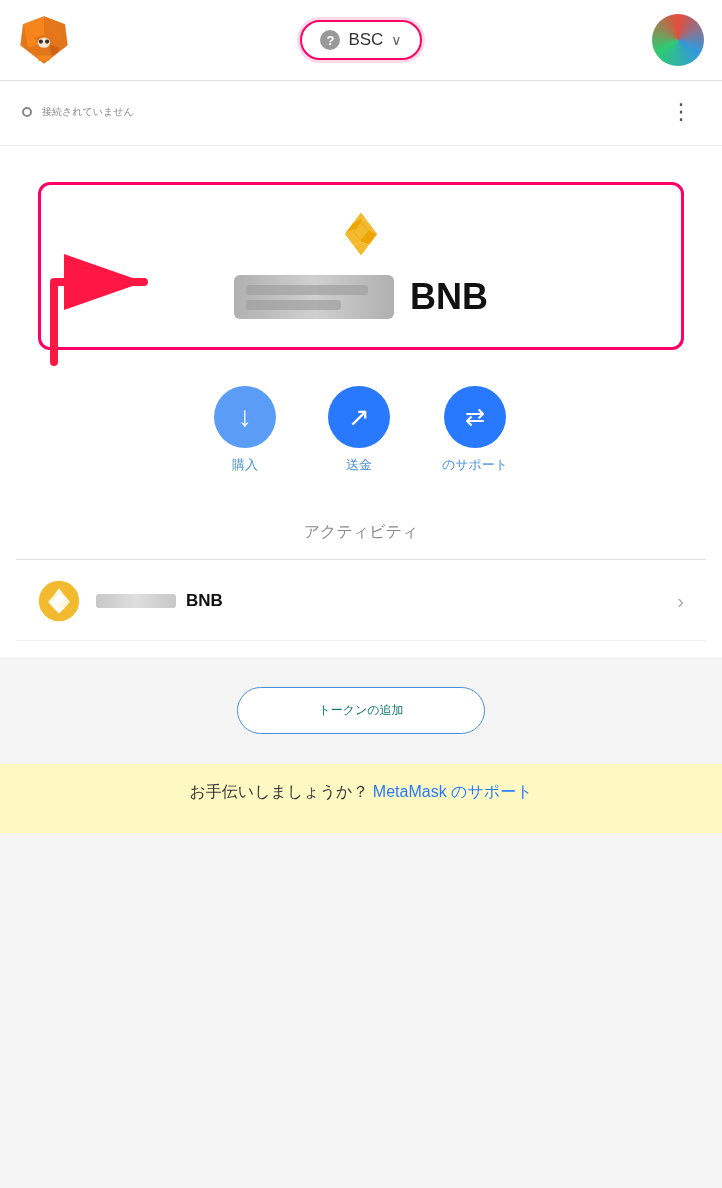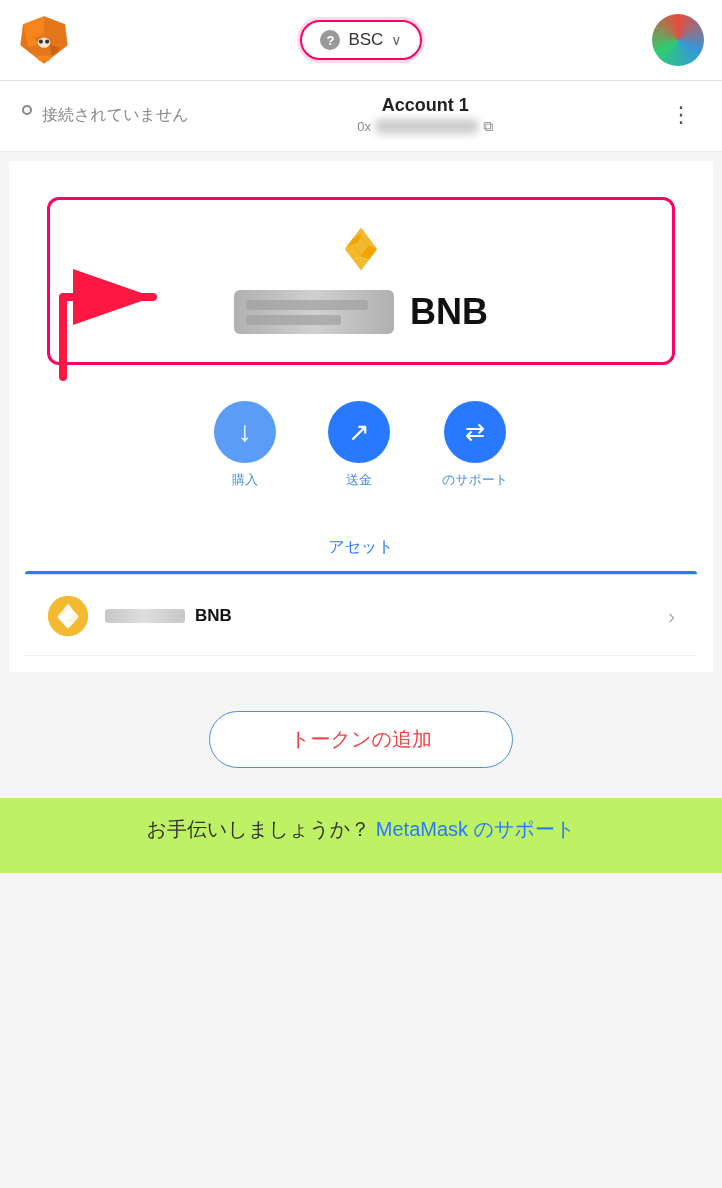--- a/index.html
+++ b/index.html
@@ -66,23 +66,23 @@
     .account-bar {
       background: #fff;
       display: flex;
       align-items: center;
       justify-content: space-between;
       padding: 14px 22px 16px;
       border-bottom: 1px solid #ececec;
     }
     .account-left {
       display: flex;
-      align-items: flex-start;
+      align-items: center;
       gap: 10px;
-      font-size: 16px;
+      font-size: 10px;
       color: #888;
     }
     .connection-dot {
       width: 10px;
       height: 10px;
       border-radius: 50%;
       border: 2px solid #888;
       display: inline-block;
     }
     .account-center {
@@ -110,21 +110,21 @@
     .more-btn {
       font-size: 22px;
       color: #555;
       cursor: pointer;
       padding: 4px 8px;
     }
 
     
     .main-area {
       background: #fff;
-      margin: 9px;
+      margin: 0;
       padding: 16px;
     }
 
     
     .balance-box {
       border: 3px solid #ff0066;
       border-radius: 12px;
       margin: 20px 22px;
       padding: 22px 28px 28px;
       background: #fff;
@@ -286,32 +286,32 @@
     .add-token-section {
       padding: 30px 22px;
       background: #f5f5f5;
       display: flex;
       justify-content: center;
     }
     .add-token-btn {
       border: 1.5px solid #4a90d9;
       border-radius: 30px;
       padding: 14px 80px;
-      font-size: 20px;
-      color: #ef4444;
+      font-size: 12px;
+      color: #0f766e;
       background: #fff;
       cursor: pointer;
       white-space: nowrap;
     }
 
     
     .footer-support {
-      background: #bef264;
+      background: #fef9c3;
       padding: 18px 22px 30px;
-      font-size: 20px;
+      font-size: 16px;
       color: #333;
       text-align: center;
     }
     .footer-support a {
       color: #2979ff;
       text-decoration: none;
     }
   </style>
 </head>
 <body>
@@ -341,28 +341,20 @@
   </button>
 
   <div class="profile-icon"></div>
 </div>
 
 <div class="account-bar">
   <div class="account-left">
     <span class="connection-dot"></span>
     <span>接続されていません</span>
   </div>
-  <div class="account-center">
-    <div class="account-name">Account 1</div>
-    <div class="account-address">
-      <span>0x</span>
-      <span style="filter:blur(4px);background:#ccc;color:transparent;border-radius:2px;padding:0 4px;">●●●●●●●●●●●●</span>
-      <span class="copy-icon">⧉</span>
-    </div>
-  </div>
   <div class="more-btn">⋮</div>
 </div>
 
 <div class="main-area">
 
   <div style="position:relative;">
     <div class="balance-box">
 
       <div class="bnb-logo-top">
         <svg class="bnb-diamond" viewBox="0 0 100 100">
@@ -415,22 +407,22 @@
     </div>
     <div class="action-item">
       <div class="action-circle swap">
         <span style="font-size:24px;">⇄</span>
       </div>
       <span class="action-label">のサポート</span>
     </div>
   </div>
 
   <div class="tabs">
-    <div class="tab active">
-      <span>アセット</span>
+    <div class="tab">
+      <span>アクティビティ</span>
     </div>
   </div>
 
   <div class="asset-list">
     <div class="asset-item">
 
       <svg class="asset-icon" viewBox="0 0 100 100">
         <circle cx="50" cy="50" r="48" fill="#f3ba2f"></circle>
         <polygon points="50,20 64,38 50,30 36,38" fill="#fff"></polygon>
         <polygon points="50,30 64,38 76,52 50,42" fill="#fff"></polygon>

